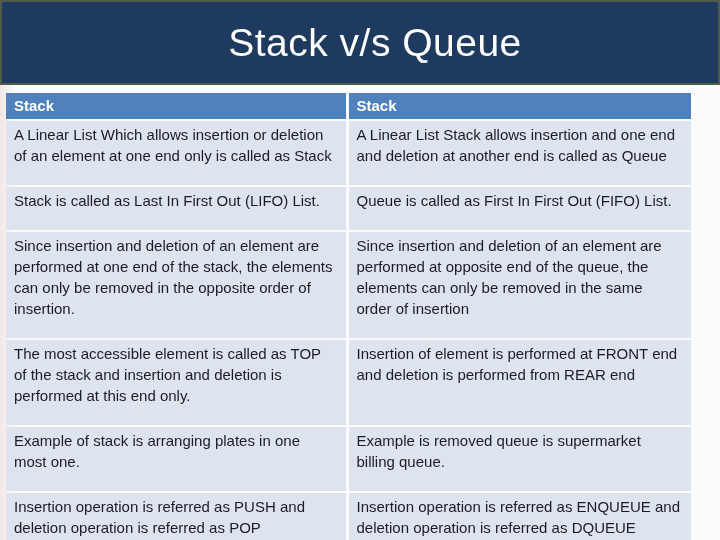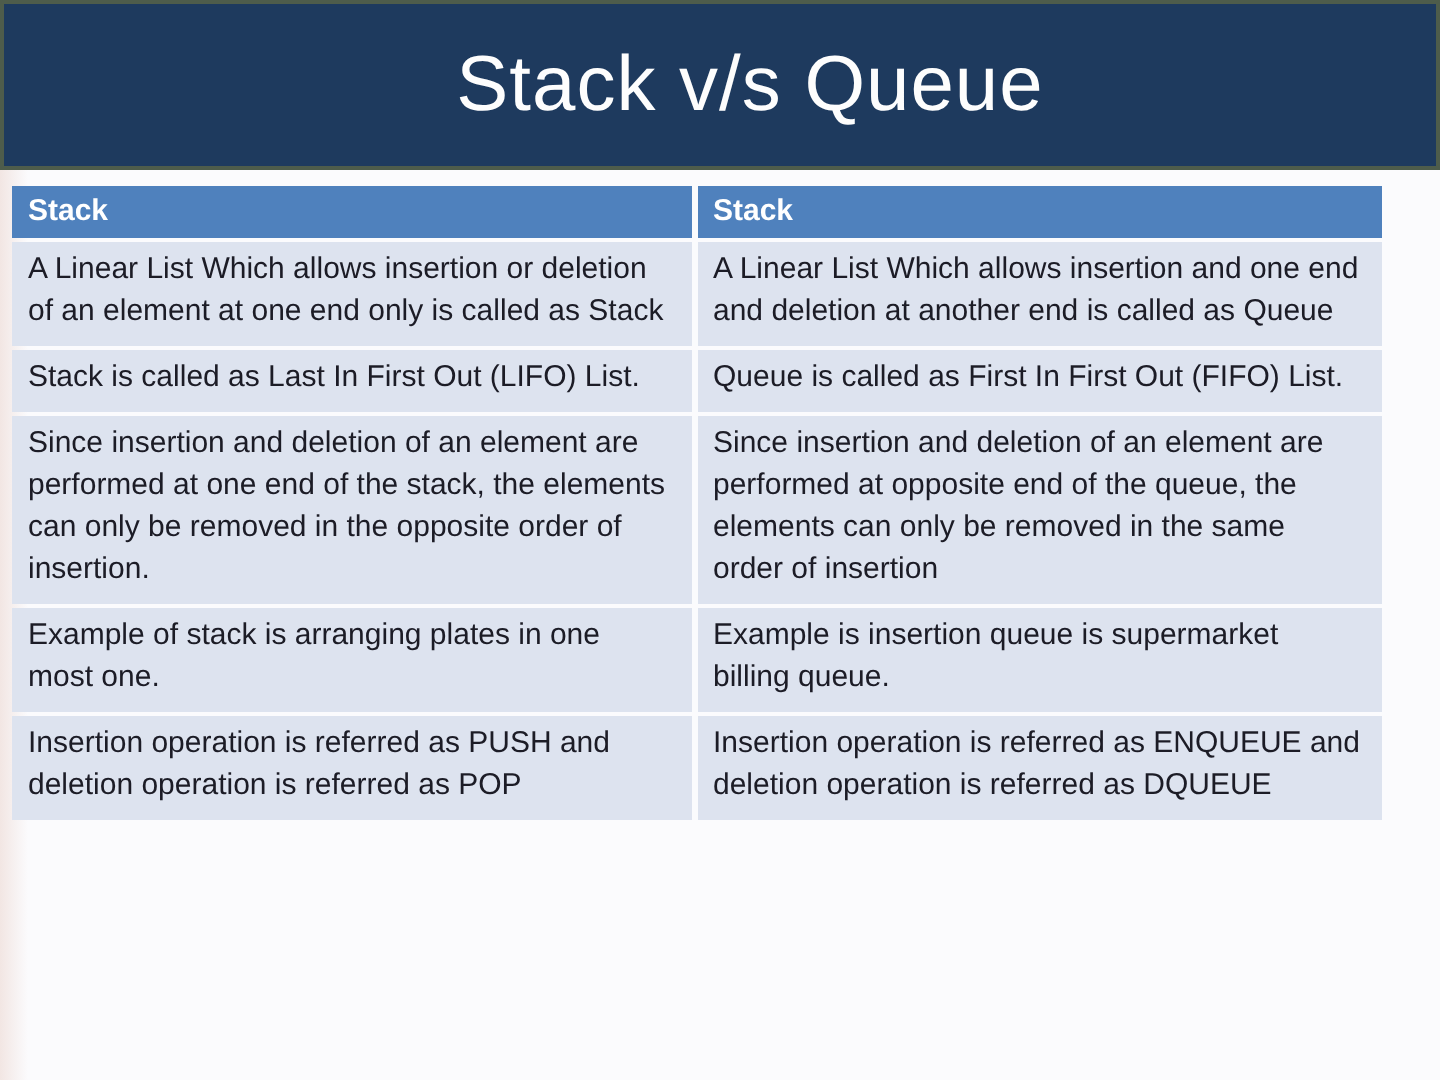--- a/index.html
+++ b/index.html
@@ -60,21 +60,21 @@
     padding: 4px 8px 5px 8px;
     width: 50%;
   }
   .cmp-table td {
     background: var(--row-bg);
     color: var(--text);
     font-size: 15px;
     line-height: 21px;
     vertical-align: top;
     text-align: left;
-    padding: 3px 10px 7px 8px;
+    padding: 3px 10px 19px 8px;
   }
   .cmp-table th:first-child,
   .cmp-table td:first-child {
     border-right: 3px solid var(--cell-line);
   }
 </style>
 </head>
 <body>
 
 <div class="slide">
@@ -86,33 +86,37 @@
   <table class="cmp-table">
     <thead>
       <tr>
         <th>Stack</th>
         <th>Stack</th>
       </tr>
     </thead>
     <tbody id="table-body">
         <tr>
           <td>A Linear List Which allows insertion or deletion of an element at one end only is called as Stack</td>
-          <td>A Linear List Which allows insertion and one end and deletion at another end is called as Queue</td>
+          <td>A Linear List Stack allows insertion and one end and deletion at another end is called as Queue</td>
         </tr>
         <tr>
           <td>Stack is called as Last In First Out (LIFO) List.</td>
           <td>Queue is called as First In First Out (FIFO) List.</td>
         </tr>
         <tr>
           <td>Since insertion and deletion of an element are performed at one end of the stack, the elements can only be removed in the opposite order of insertion.</td>
           <td>Since insertion and deletion of an element are performed at opposite end of the queue, the elements can only be removed in the same order of insertion</td>
         </tr>
         <tr>
+          <td>The most accessible element is called as TOP of the stack and insertion and deletion is performed at this end only.</td>
+          <td>Insertion of element is performed at FRONT end and deletion is performed from REAR end</td>
+        </tr>
+        <tr>
           <td>Example of stack is arranging plates in one most one.</td>
-          <td>Example is insertion queue is supermarket billing queue.</td>
+          <td>Example is removed queue is supermarket billing queue.</td>
         </tr>
         <tr>
           <td>Insertion operation is referred as PUSH and deletion operation is referred as POP</td>
           <td>Insertion operation is referred as ENQUEUE and deletion operation is referred as DQUEUE</td>
         </tr>
       </tbody>
   </table>
 
 </div>
 

